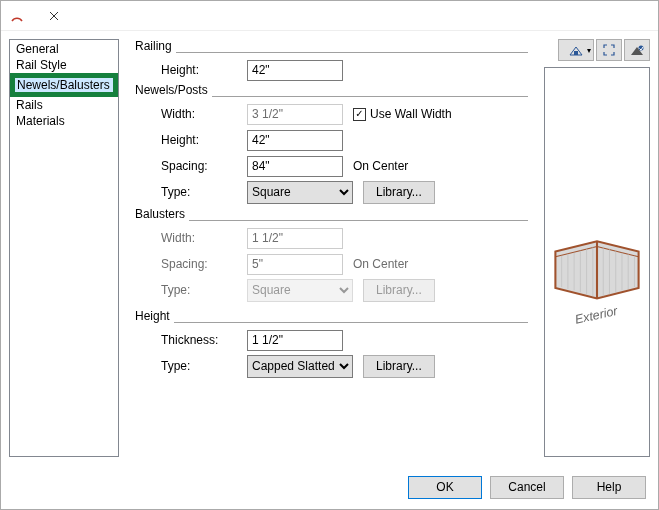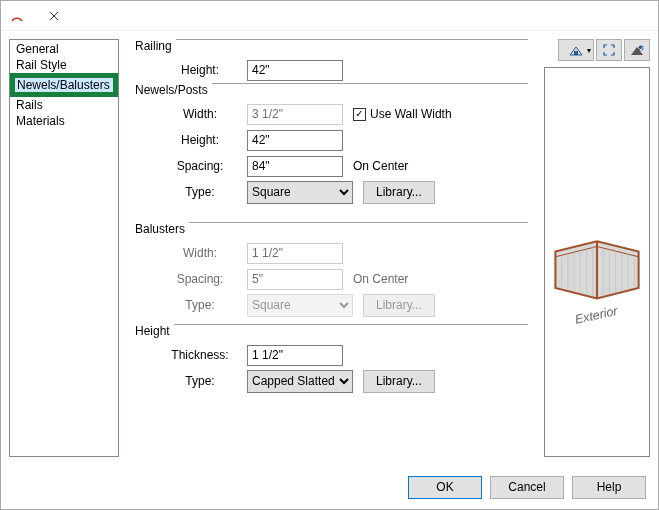--- a/index.html
+++ b/index.html
@@ -14,25 +14,25 @@
   .nav-item { padding: 1px 6px; cursor: default; }
   .nav-item.selected { background: #cce8ff; border:5px solid #15803d; padding:0 2px;}
   .main { flex: 1; position: relative; padding: 0 4px; }
   .preview-col { width: 106px; display:flex; flex-direction:column; }
   .toolbar { height: 24px; display:flex; justify-content:flex-end; gap:2px; margin-bottom:4px;}
   .tbtn { width:26px; height:22px; border:1px solid #adadad; background:#e1e1e1; display:flex; align-items:center; justify-content:center; font-size:10px;}
   .tbtn.split { width:36px; position:relative;}
   .tbtn.split::after { content:"▾"; font-size:8px; position:absolute; right:2px;}
   .preview { flex:1; border:1px solid #828790; background:#fff; display:flex; align-items:center; justify-content:center; position:relative;}
   .preview svg { width:100%; }
-  .group-line { display:flex; align-items:flex-start; margin-bottom:4px; }
+  .group-line { display:flex; align-items:flex-end; margin-bottom:4px; }
   .group-line .gl-text { padding-right:4px; }
   .group-line .gl-rule { flex:1; height:1px; background:#a0a0a0; }
   .row { display:flex; align-items:center; height:26px; }
-  .row .lbl { width:86px; text-align:center; padding-right:8px; }
+  .row .lbl { width:86px; text-align:left; padding-right:8px; }
   .row input[type=text] { width:96px; height:21px; border:1px solid #7a7a7a; padding:0 4px; background:#fff;}
   .row input[type=text][disabled] { background:#fff; color:#6d6d6d; border-color:#cccccc;}
   .row select { width:106px; height:23px; border:1px solid #7a7a7a; background:#e1e1e1;}
   .row select[disabled] { color:#6d6d6d; border-color:#cccccc; background:#efefef;}
   .row .after { margin-left:10px; display:flex; align-items:center; gap:4px;}
   .row .after.disabled { color:#6d6d6d;}
   .btn { height:23px; border:1px solid #adadad; background:#e1e1e1; padding:0 12px; cursor:default;}
   .btn[disabled] { color:#9a9a9a; border-color:#d0d0d0; background:#efefef;}
   .checkbox { width:13px; height:13px; border:1px solid #333; display:inline-flex; align-items:center; justify-content:center; font-size:10px; line-height:1;}
   .indent-block { margin-left: 26px; }
@@ -106,21 +106,21 @@
         </div>
         <div class="row">
           <span class="lbl">Type:</span>
           <select><option>Square</option></select>
           <span class="after">
               <button class="btn">Library...</button>
             </span>
         </div>
       </div>
 
-      <div class="group-line" style="margin-top:17px">
+      <div class="group-line" style="margin-top:2px">
         <span class="gl-text">Balusters</span>
         <span class="gl-rule"></span>
       </div>
       <div class="indent-block">
         <div class="row">
           <span class="lbl disabled-text">Width:</span>
           <input type="text" disabled="" value="1 1/2&quot;" style="">
         </div>
         <div class="row">
           <span class="lbl disabled-text">Spacing:</span>

